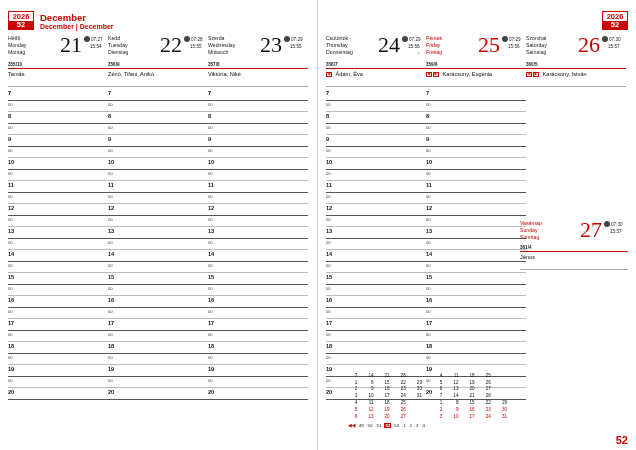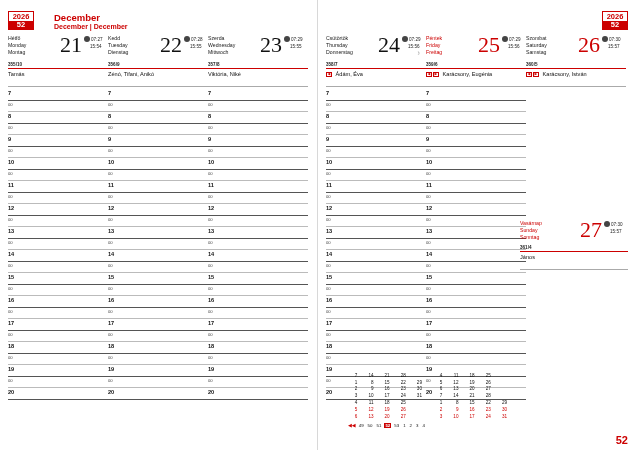--- a/index.html
+++ b/index.html
@@ -31,21 +31,21 @@
   .yearbox {
     width: 26px;
     border: 1px solid #c00;
     text-align: center;
     line-height: 1.05;
     flex: 0 0 auto;
   }
   .yearbox .yr { font-size: 7.5px; font-weight: bold; color:#c00; padding-top:1px;}
   .yearbox .wk { font-size: 7.5px; font-weight: bold; color:#fff; background:#c00; display:block; }
   .month-title {
-    margin-left: 20px;
+    margin-left: 6px;
     line-height: 1.05;
   }
   .month-title .m1 { font-size: 9.5px; font-weight: bold; color:#c00; }
   .month-title .m2 { font-size: 7px; font-weight: bold; color:#c00; }
   .topbar.right { justify-content: flex-end; }
 
   
   .daycols { display:flex; margin-top: 3px; }
   .daycol { position: relative; }
   .daycol.w3 { width: 100px; }

